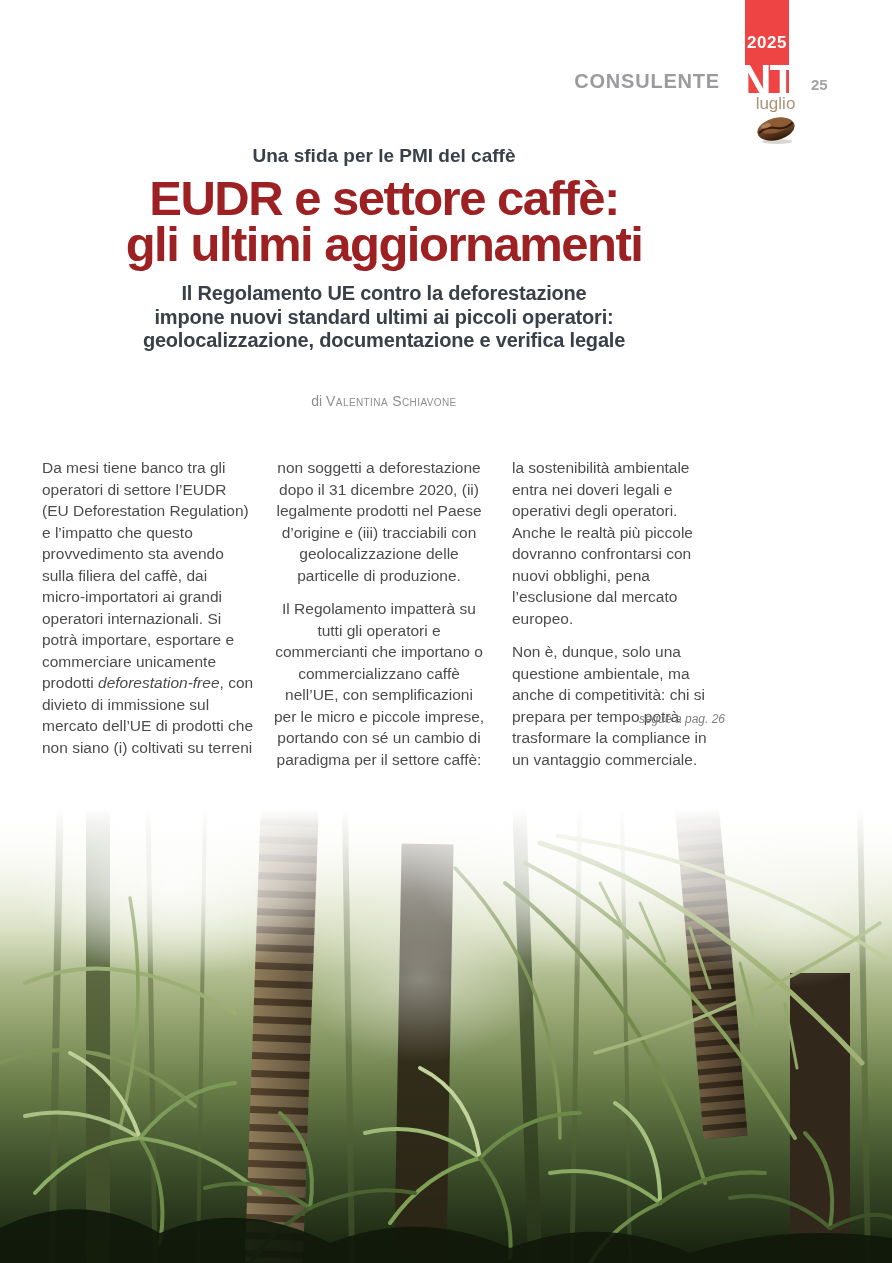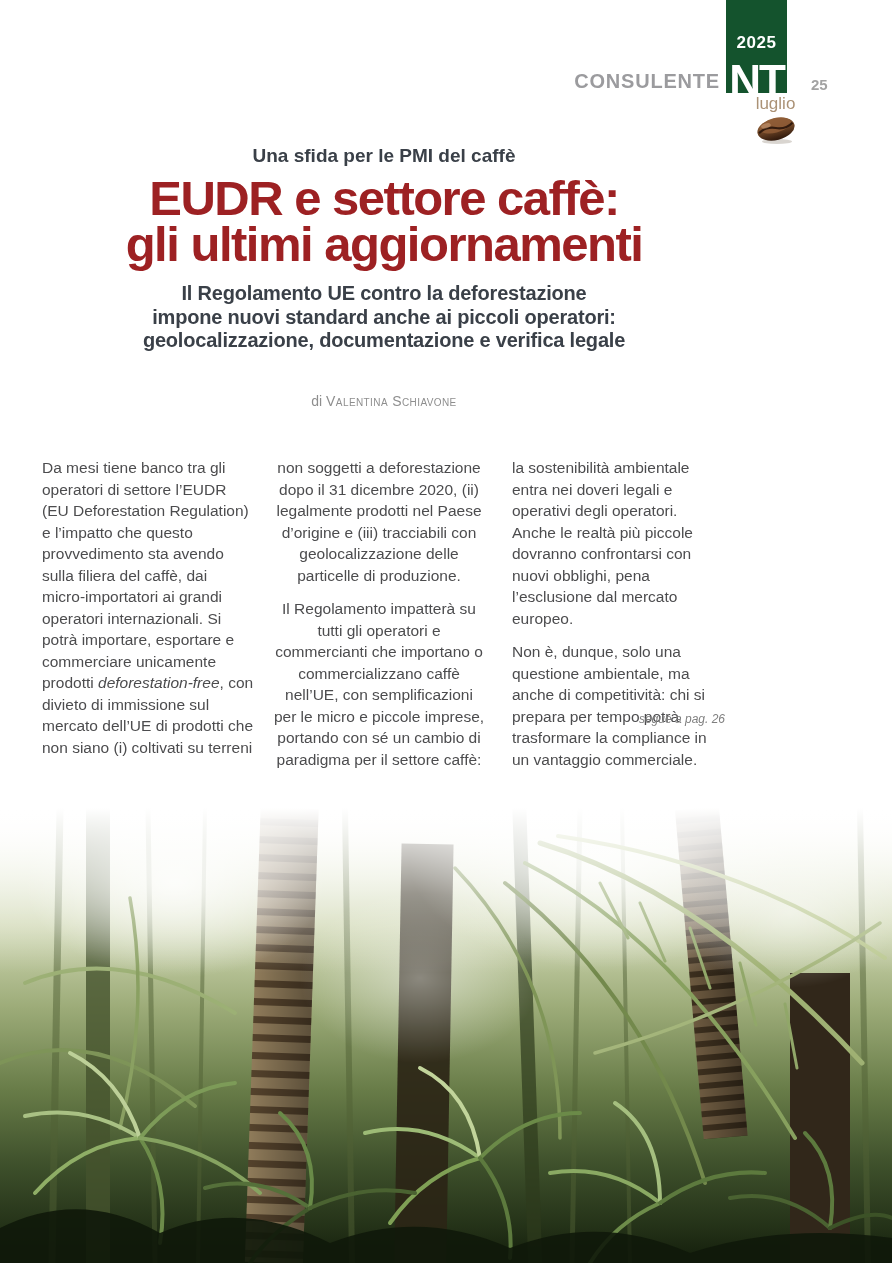--- a/index.html
+++ b/index.html
@@ -12,23 +12,23 @@
     font-family: "Liberation Sans", sans-serif;
   }
 
   
   .magazine-name {
     position: absolute; top: 70px; right: 172px;
     font-size: 20px; font-weight: bold; color: #9b9b9e;
     letter-spacing: 0.8px;
   }
   .masthead-box {
-    position: absolute; left: 726px; top: 0;
-    width: 61px; height: 93px;
-    background: #14532d;
+    position: absolute; left: 745px; top: 0;
+    width: 44px; height: 93px;
+    background: #ef4444;
   }
   .masthead-year {
     position: absolute; top: 33px; left: 0; right: 0;
     text-align: center; color: #ffffff;
     font-size: 17px; font-weight: bold; letter-spacing: 0.5px;
   }
   .masthead-acronym {
     position: absolute; bottom: -10px; left: 50%;
     transform: translateX(-50%);
     color: #ffffff; font-size: 44px; font-weight: bold;
@@ -123,21 +123,21 @@
 </svg>
 
 <div class="headline-block">
   <p class="kicker">Una sfida per le PMI del caffè</p>
   <h1 class="article-title">
     <span>EUDR e settore caffè:</span><br>
     <span>gli ultimi aggiornamenti</span>
   </h1>
   <h2 class="article-subtitle">
     <span>Il Regolamento UE contro la deforestazione</span><br>
-    <span>impone nuovi standard anche ai piccoli operatori:</span><br>
+    <span>impone nuovi standard ultimi ai piccoli operatori:</span><br>
     <span>geolocalizzazione, documentazione e verifica legale</span>
   </h2>
 </div>
 
 <div class="byline">
   <span>di </span><span class="author">Valentina Schiavone</span>
 </div>
 
 <div class="body-col col-1">
   <p><span>Da mesi tiene banco tra gli operatori di settore l’EUDR (EU Deforestation Regulation) e l’impatto che questo provvedimento sta avendo sulla filiera del caffè, dai micro-importatori ai grandi operatori internazionali. Si potrà importare, esportare e commerciare unicamente prodotti </span><em>deforestation-free</em><span>, con divieto di immissione sul mercato dell’UE di prodotti che non siano (i) coltivati su terreni</span></p>

